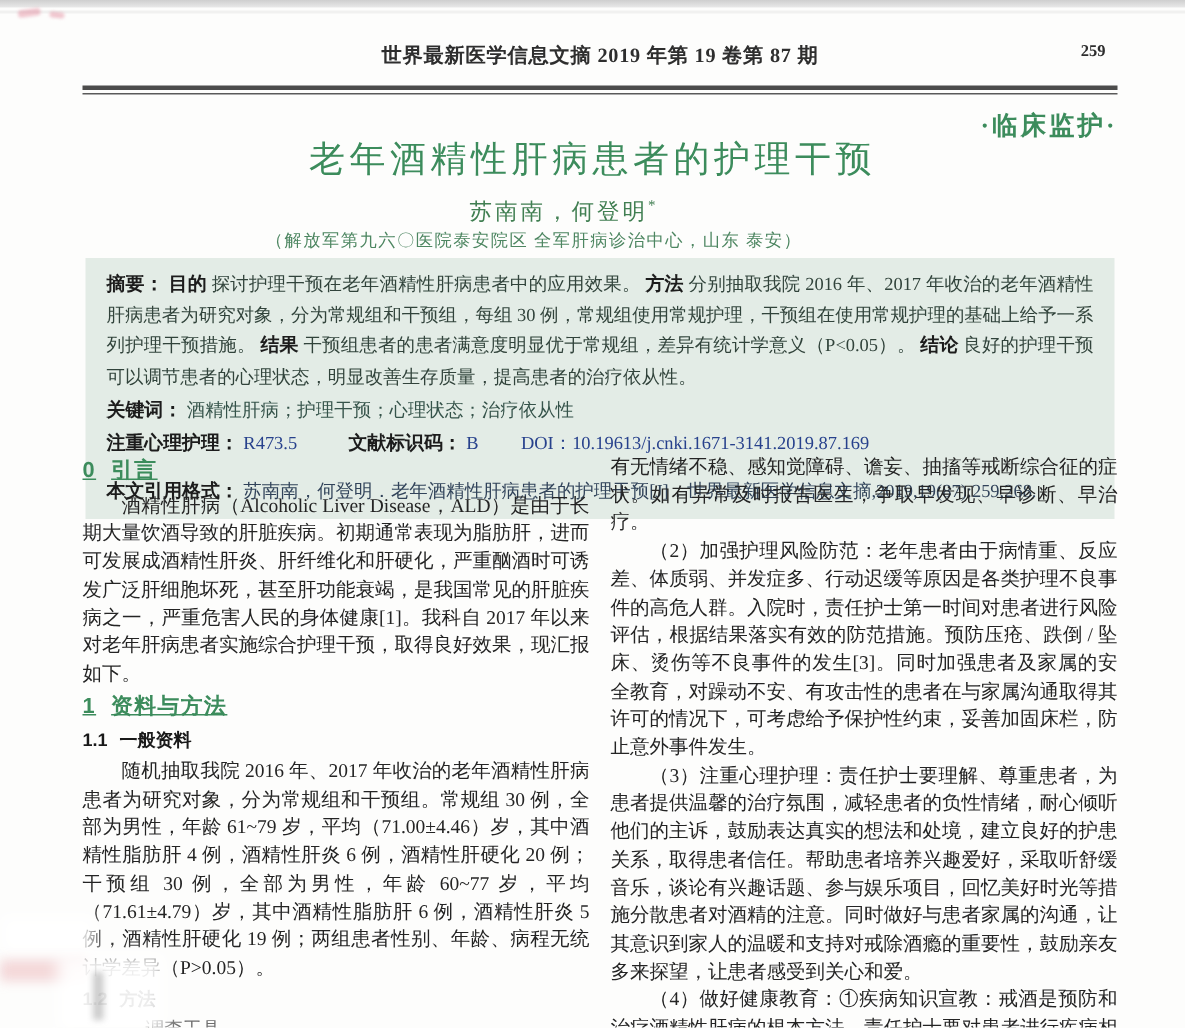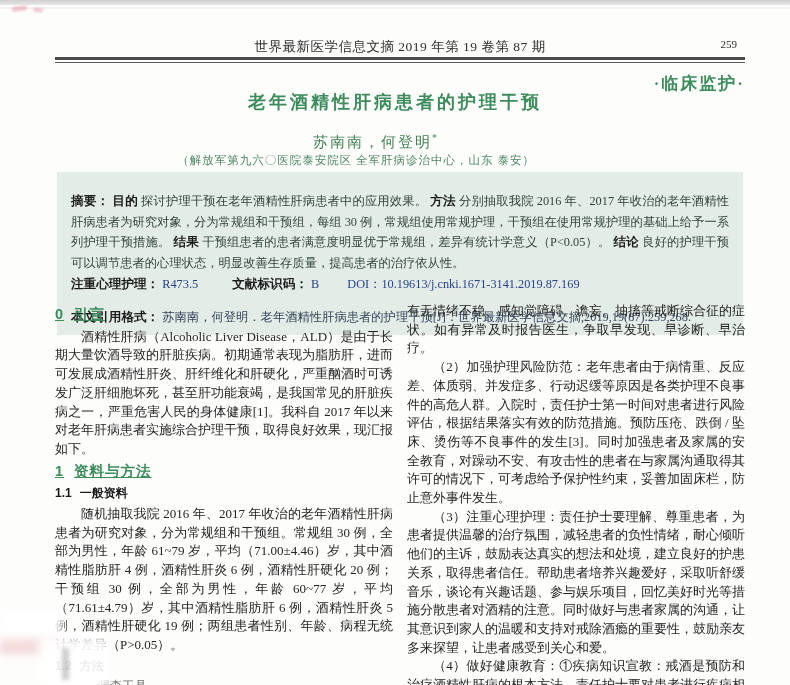--- a/index.html
+++ b/index.html
@@ -9,41 +9,41 @@
     font-family:"Liberation Serif","DejaVu Serif",serif;
     color:#2a2a2a;
   }
   .top-band{position:absolute;top:0;left:0;width:790px;height:5px;
     background:linear-gradient(#cfcfcf,#e9e9e9);}
   .top-band2{position:absolute;top:7px;left:0;width:790px;height:2px;background:#f1f1f0;}
   .pink-mark{position:absolute;background:rgba(224,130,150,.45);filter:blur(1px);border-radius:2px;}
   .pm1{left:12px;top:6px;width:15px;height:5px;transform:rotate(-8deg);}
   .pm2{left:33px;top:8px;width:10px;height:4px;transform:rotate(6deg);}
 
-  .header-row{position:absolute;top:38px;left:55px;width:690px;height:18px;}
+  .header-row{position:absolute;top:28px;left:55px;width:690px;height:18px;font-weight:bold;}
   .journal-line{position:absolute;left:0;right:0;text-align:center;
     font-size:13.5px;color:#2e2e2e;letter-spacing:.5px;}
   .page-number{position:absolute;right:8px;top:0;font-size:11px;color:#2e2e2e;margin-left:33px;}
   .head-rule{position:absolute;top:57px;left:55px;width:690px;height:0;
     border-top:3px solid #4c4c4c;}
   .head-rule2{position:absolute;top:62px;left:55px;width:690px;height:0;
     border-top:1px solid #5a5a5a;}
 
   .column-tag{position:absolute;top:72px;right:45px;
     font-size:17px;font-weight:bold;color:#3c8c5c;letter-spacing:2px;}
   .paper-title{position:absolute;top:90px;left:0;width:790px;text-align:center;
-    font-size:18px;font-weight:bold;color:#3c8c5c;letter-spacing:3px;}
+    font-size:24px;font-weight:normal;color:#3c8c5c;letter-spacing:3px;}
   .authors{position:absolute;top:132px;left:0;width:752px;text-align:center;
     font-size:15px;color:#417f52;letter-spacing:2px;}
   .authors sup{font-size:10px;}
   .affiliation{position:absolute;top:153px;left:0;width:712px;text-align:center;
     font-size:11.5px;color:#4d8661;letter-spacing:1px;}
 
   .abstract-box{position:absolute;top:172px;left:57px;width:658px;
-    background:#e3ece6;padding:19px 14px 8px 14px;
+    background:#e3ece6;padding:7px 14px 8px 14px;
     font-size:12.3px;line-height:20.5px;text-align:justify;}
   .abs-label{font-weight:bold;color:#1c1c1c;font-family:"Liberation Sans","DejaVu Sans",sans-serif;font-size:12.6px;}
   .abs-body{color:#31433b;}
   .kw-line{margin-top:2px;}
   .kw-value{color:#35534a;}
   .clc-line{margin-top:1px;}
   .clc-value{color:#27418c;}
   .cite-line{margin-top:12px;}
   .cite-value{color:#31435a;}
 
@@ -95,20 +95,24 @@
     <span class="abs-label">摘要：</span>
     <span class="abs-label">目的</span>
     <span class="abs-body">探讨护理干预在老年酒精性肝病患者中的应用效果。</span>
     <span class="abs-label">方法</span>
     <span class="abs-body">分别抽取我院 2016 年、2017 年收治的老年酒精性肝病患者为研究对象，分为常规组和干预组，每组 30 例，常规组使用常规护理，干预组在使用常规护理的基础上给予一系列护理干预措施。</span>
     <span class="abs-label">结果</span>
     <span class="abs-body">干预组患者的患者满意度明显优于常规组，差异有统计学意义（P&lt;0.05）。</span>
     <span class="abs-label">结论</span>
     <span class="abs-body">良好的护理干预可以调节患者的心理状态，明显改善生存质量，提高患者的治疗依从性。</span>
   </div>
+  <div class="kw-line">
+    <span class="abs-label">关键词：</span>
+    <span class="kw-value">酒精性肝病；护理干预；心理状态；治疗依从性</span>
+  </div>
   <div class="clc-line">
     <span class="abs-label">注重心理护理：</span>
     <span class="clc-value">R473.5</span>
     <span style="display:inline-block;width:28px;"></span>
     <span class="abs-label">文献标识码：</span>
     <span class="clc-value">B</span>
     <span style="display:inline-block;width:22px;"></span>
     <span class="clc-value">DOI：</span><span class="clc-value">10.19613/j.cnki.1671-3141.2019.87.169</span>
   </div>
   <div class="cite-line">

